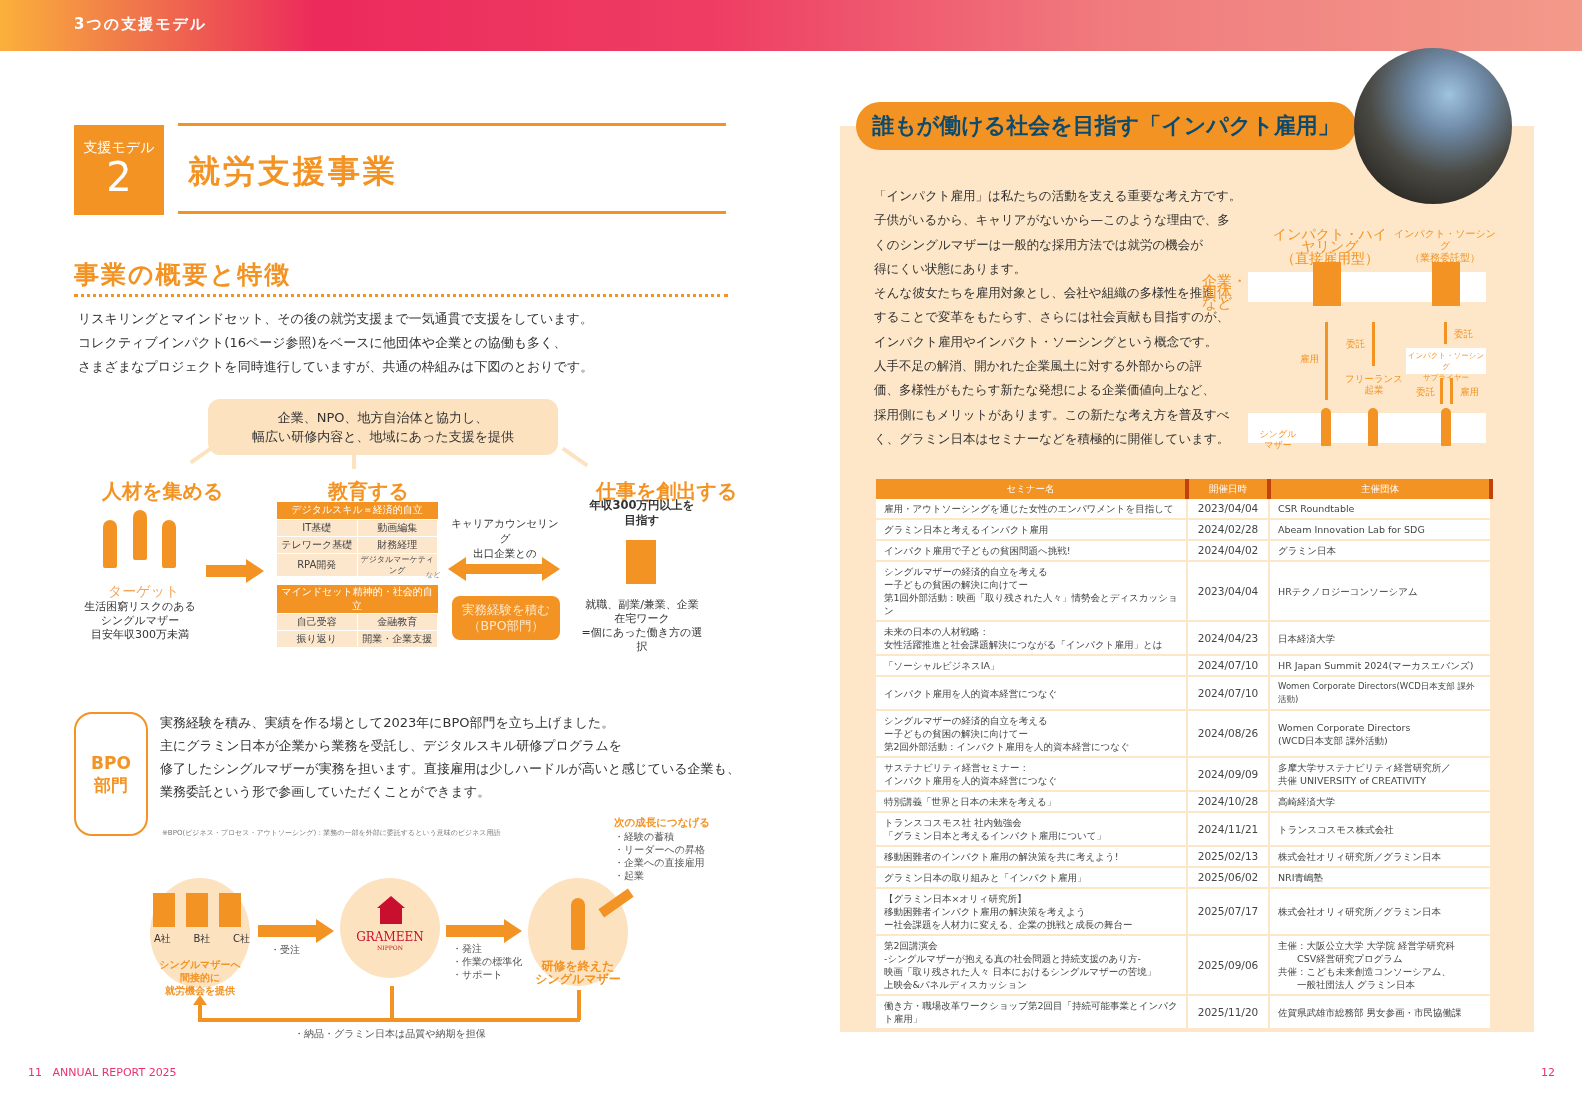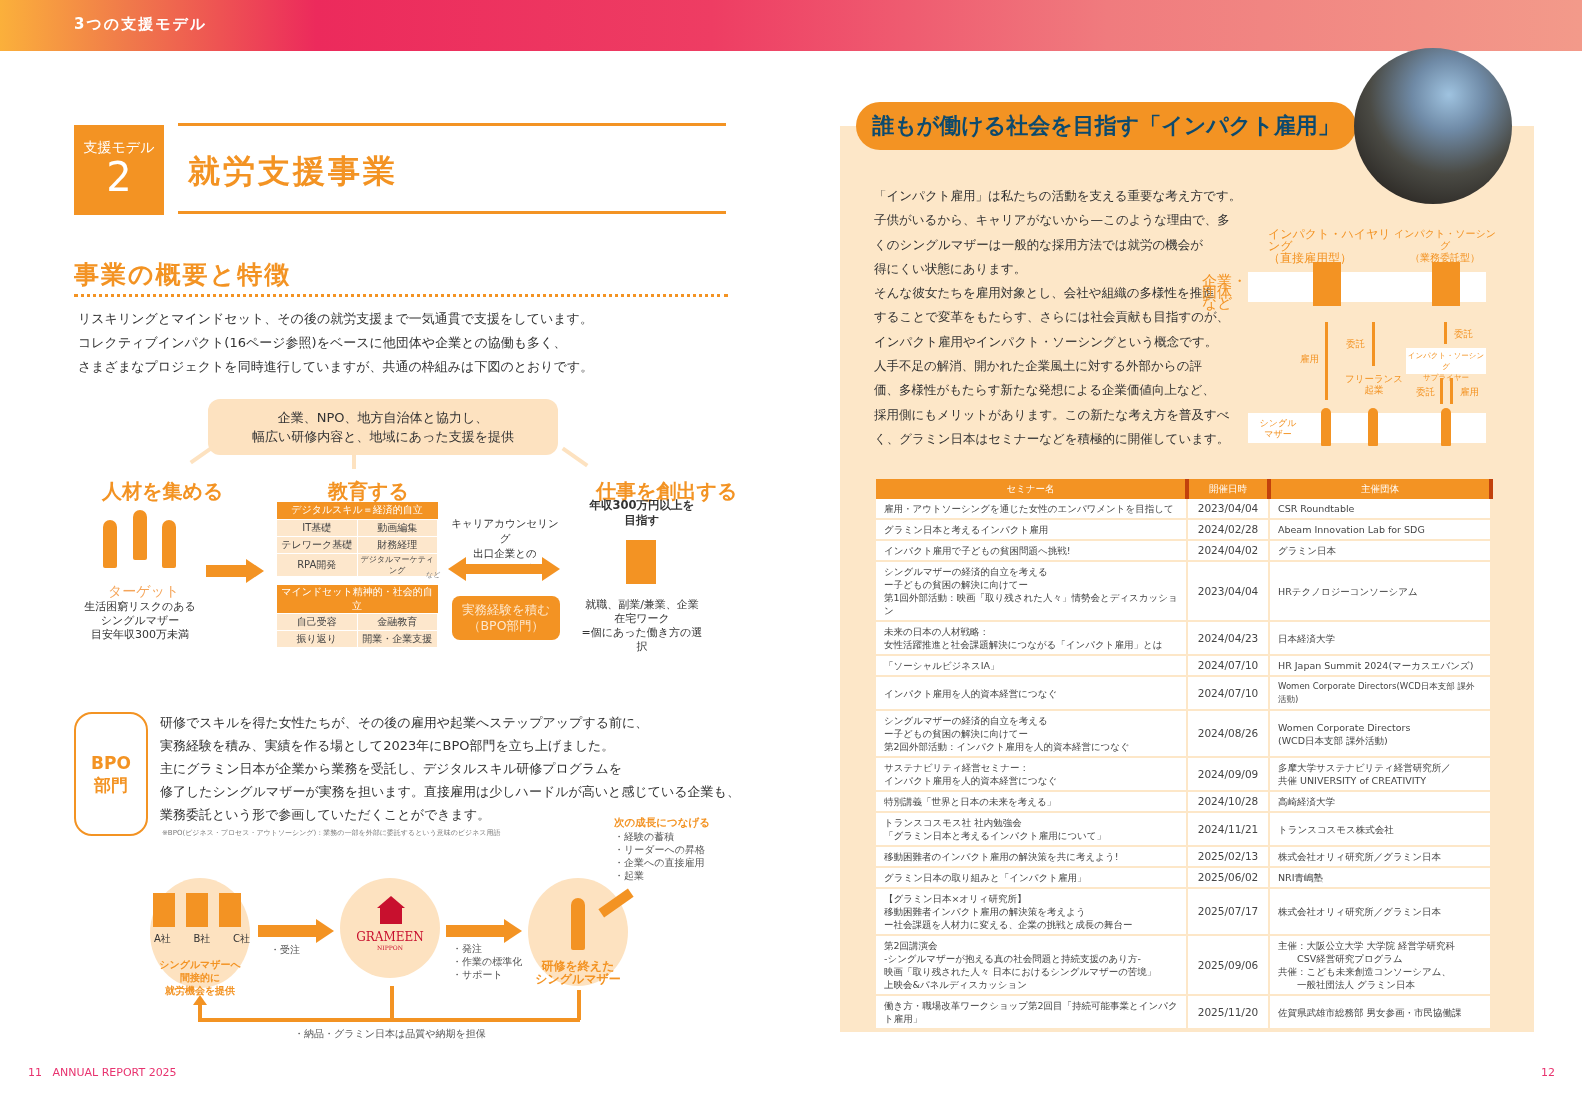--- a/index.html
+++ b/index.html
@@ -140,21 +140,20 @@
   <div>就職、副業/兼業、企業</div>
     <div>在宅ワーク</div>
     <div>=個にあった働き方の選択</div>
 </div>
 
 <div class="abs bpo-box">
   <div>BPO</div>
     <div>部門</div>
 </div>
 <div class="abs p" style="left:160px;top:711px;font-size:13px;line-height:23px">
-  <div>研修でスキルを得た女性たちが、その後の雇用や起業へステップアップする前に、</div>
     <div>実務経験を積み、実績を作る場として2023年にBPO部門を立ち上げました。</div>
     <div>主にグラミン日本が企業から業務を受託し、デジタルスキル研修プログラムを</div>
     <div>修了したシングルマザーが実務を担います。直接雇用は少しハードルが高いと感じている企業も、</div>
     <div>業務委託という形で参画していただくことができます。</div>
 </div>
 <div class="abs" style="left:162px;top:828px;font-size:7px;color:#777">※BPO(ビジネス・プロセス・アウトソーシング)：業務の一部を外部に委託するという意味のビジネス用語</div>
 
 <div class="circle" style="left:150px;top:878px;width:100px;height:110px"></div>
 <div class="abs" style="left:153px;top:893px;width:22px;height:34px;background:#f39323"></div>
 <div class="abs" style="left:186px;top:893px;width:22px;height:34px;background:#f39323"></div>
@@ -219,21 +218,21 @@
     <div>得にくい状態にあります。</div>
     <div>そんな彼女たちを雇用対象とし、会社や組織の多様性を推進</div>
     <div>することで変革をもたらす、さらには社会貢献も目指すのが、</div>
     <div>インパクト雇用やインパクト・ソーシングという概念です。</div>
     <div>人手不足の解消、開かれた企業風土に対する外部からの評</div>
     <div>価、多様性がもたらす新たな発想による企業価値向上など、</div>
     <div>採用側にもメリットがあります。この新たな考え方を普及すべ</div>
     <div>く、グラミン日本はセミナーなどを積極的に開催しています。</div>
 </div>
 
-<div class="abs" style="left:1268px;top:228px;width:124px;text-align:left;font-size:12px;color:#f39323;line-height:12px">
+<div class="abs" style="left:1268px;top:228px;width:124px;text-align:center;font-size:14px;color:#f39323;line-height:12px">
     <div>インパクト・ハイヤリング</div>
     <div>（直接雇用型）</div>
   </div>
 <div class="abs" style="left:1390px;top:228px;width:110px;text-align:center;font-size:10px;color:#f39323;line-height:12px">
     <div>インパクト・ソーシング</div>
     <div>（業務委託型）</div>
   </div>
 <div class="abs" style="left:1248px;top:272px;width:238px;height:30px;background:#fff"></div>
 <div class="abs" style="left:1202px;top:276px;width:56px;font-size:15px;color:#f39323;line-height:11px">
     <div>企業・団体</div>
@@ -253,21 +252,21 @@
 <div class="abs" style="left:1454px;top:328px;font-size:9.5px;color:#f39323">委託</div>
 <div class="abs" style="left:1406px;top:348px;width:80px;height:26px;background:#fff;text-align:center;font-size:7.5px;color:#f39323;line-height:11px;padding-top:2px">
     <div>インパクト・ソーシング</div>
     <div>サプライヤー</div>
   </div>
 <div class="abs" style="left:1440px;top:378px;width:3px;height:26px;background:#f39323"></div>
 <div class="abs" style="left:1450px;top:378px;width:3px;height:26px;background:#f39323"></div>
 <div class="abs" style="left:1416px;top:386px;font-size:9.5px;color:#f39323">委託</div>
 <div class="abs" style="left:1460px;top:386px;font-size:9.5px;color:#f39323">雇用</div>
 <div class="abs" style="left:1248px;top:413px;width:238px;height:30px;background:#fff"></div>
-<div class="abs" style="left:1250px;top:418px;width:56px;text-align:center;font-size:9px;color:#f39323;line-height:11px">
+<div class="abs" style="left:1250px;top:429px;width:56px;text-align:center;font-size:9px;color:#f39323;line-height:11px">
     <div>シングル</div>
     <div>マザー</div>
   </div>
 <div class="abs" style="left:1321px;top:408px;width:10px;height:38px;background:#f39323;border-radius:5px 5px 1px 1px"></div>
 <div class="abs" style="left:1368px;top:408px;width:10px;height:38px;background:#f39323;border-radius:5px 5px 1px 1px"></div>
 <div class="abs" style="left:1441px;top:408px;width:10px;height:38px;background:#f39323;border-radius:5px 5px 1px 1px"></div>
 
 <table class="sem">
   <thead>
       <tr>

